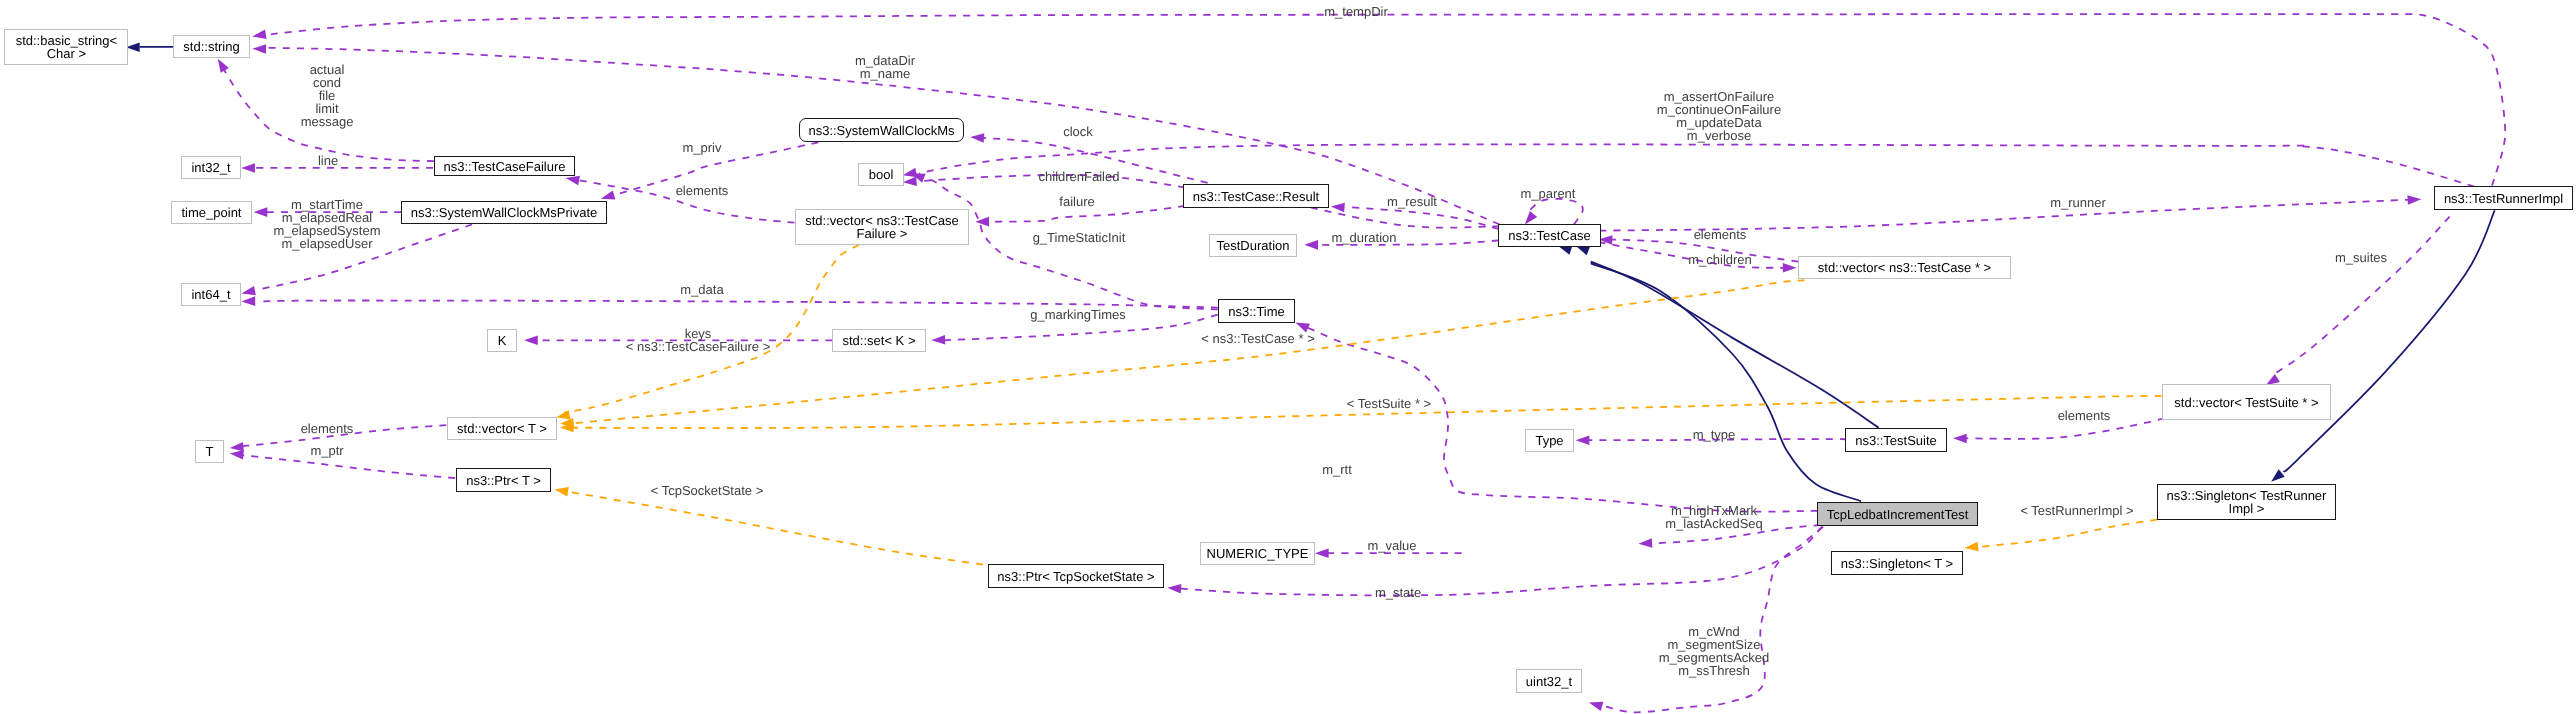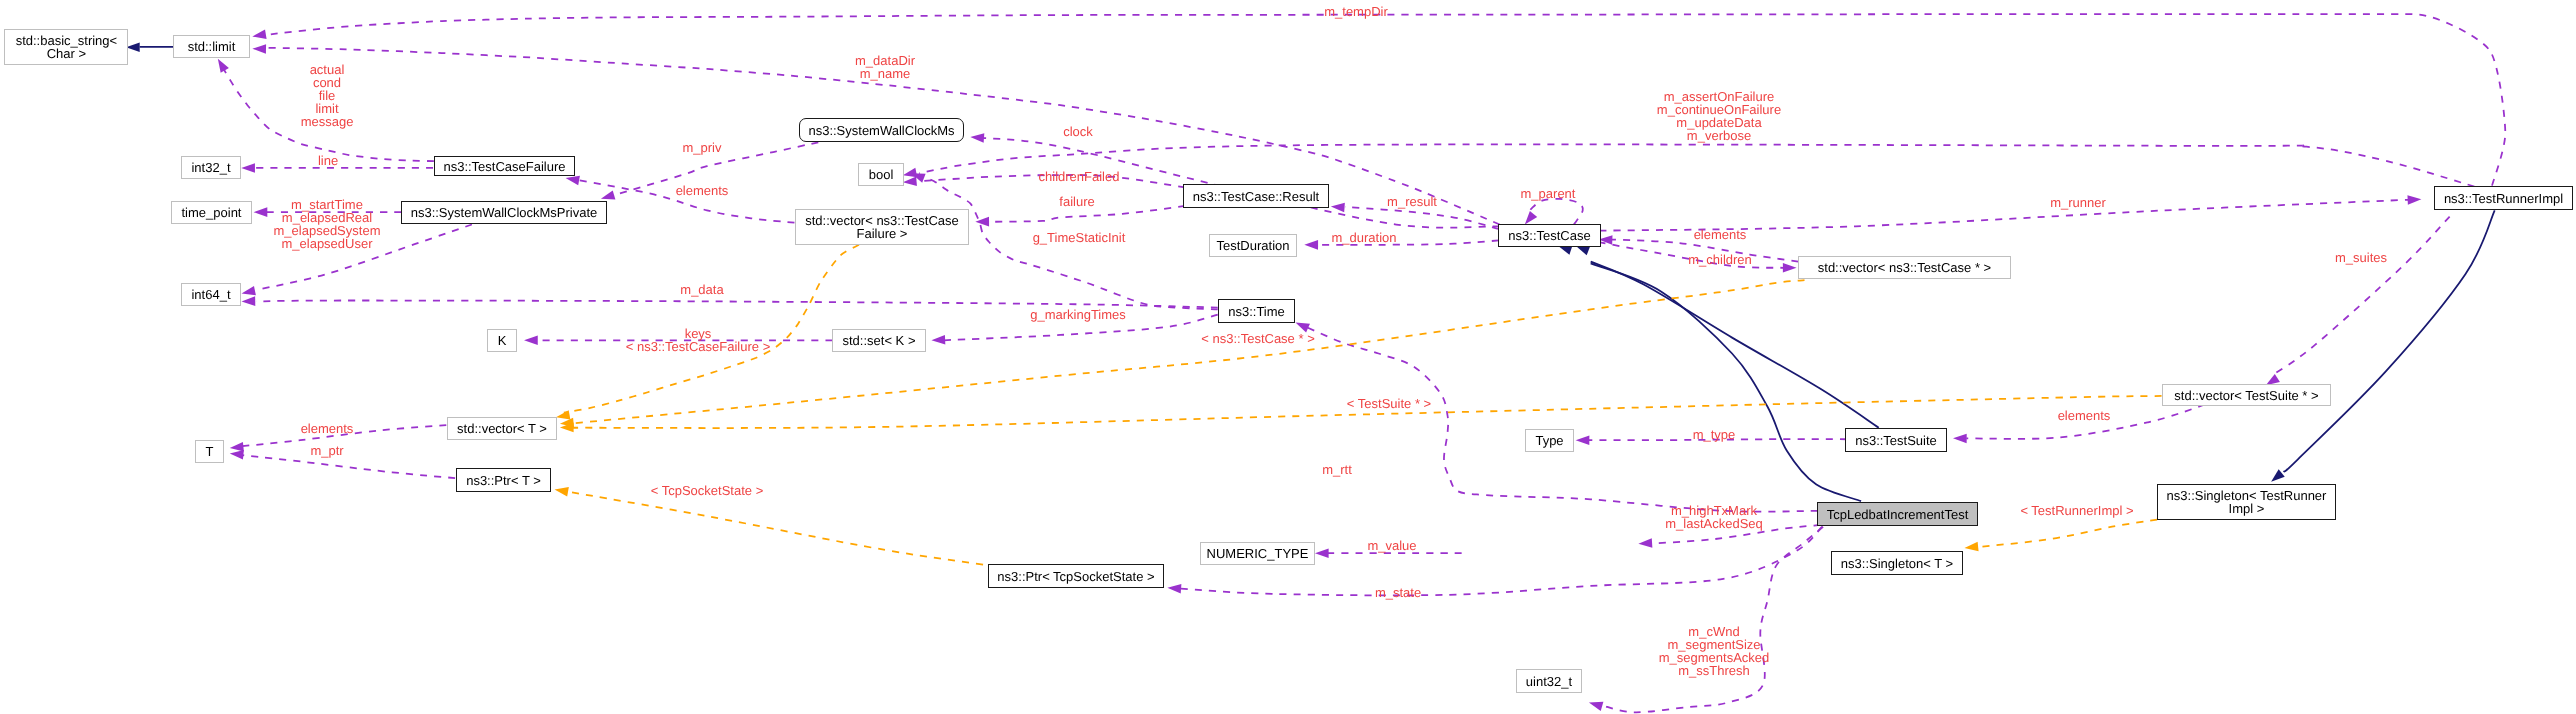--- a/index.html
+++ b/index.html
@@ -7,21 +7,21 @@
           -webkit-font-smoothing:antialiased;text-rendering:geometricPrecision;}
   #canvas{position:relative;width:2576px;height:715px;background:#ffffff;overflow:hidden;
           font-family:"Liberation Sans",sans-serif;}
   #edges{position:absolute;left:0;top:0;}
   .node{position:absolute;box-sizing:border-box;background:#ffffff;display:flex;
         align-items:center;justify-content:center;text-align:center;z-index:2;}
   .node .nl{font-size:13px;line-height:13px;color:#000000;white-space:pre;}
   .node.light{border:1.1px solid #bfbfbf;}
   .node.dark{border:1.7px solid #1a1a1a;}
   .node.hl{border:1.7px solid #1a1a1a;background:#bfbfbf;}
-  .elabel{position:absolute;font-size:13px;line-height:13px;color:#ef4444;
+  .elabel{position:absolute;font-size:13px;line-height:13px;color:#404040;
           white-space:pre;text-align:center;transform:translateX(-50%);z-index:3;}
 </style>
 </head>
 <body>
 
 <div id="canvas">
   <svg id="edges" viewBox="0 0 2915 809" width="2576" height="715">
       <path d="M 196,53 L 158,53" fill="none" stroke="#191970" stroke-width="2"></path>
       <polygon points="0,0 -15.5,-5.4 -15.5,5.4" fill="#191970" transform="translate(142.6,53.4) rotate(180)"></polygon>
       <path d="M 2126,484 C 2115,476.7 2087.7,457 2060,440 C 2032.3,423 1993.3,401.7 1960,382 C 1926.7,362.3 1886.7,336.3 1860,322 C 1833.3,307.7 1810,300.3 1800,296" fill="none" stroke="#191970" stroke-width="2"></path>
@@ -103,21 +103,21 @@
       <path d="M 1128,641 C 1106.7,637.8 1054.7,631.5 1000,622 C 945.3,612.5 859.8,595 800,584 C 740.2,573 667.5,560.7 641,556" fill="none" stroke="#FFA500" stroke-width="2" stroke-dasharray="8,8"></path>
       <polygon points="0,0 -15.5,-5.4 -15.5,5.4" fill="#FFA500" transform="translate(627.5,553.8) rotate(-170.07141700562062)"></polygon>
       <path d="M 2441,588 C 2432.5,589.3 2410.2,592.3 2390,596 C 2369.8,599.7 2345.3,606.2 2320,610 C 2294.7,613.8 2251.7,617.5 2238,619" fill="none" stroke="#FFA500" stroke-width="2" stroke-dasharray="8,8"></path>
       <polygon points="0,0 -15.5,-5.4 -15.5,5.4" fill="#FFA500" transform="translate(2223,620) rotate(174.27479212694877)"></polygon>
     </svg>
 <div class="node light" style="left: 4.4px; top: 29px; width: 124px; height: 36px;">
       <div class="nl">std::basic_string&lt;
 Char &gt;</div>
     </div>
     <div class="node light" style="left: 173px; top: 35px; width: 77px; height: 23px;">
-      <div class="nl">std::limit</div>
+      <div class="nl">std::string</div>
     </div>
     <div class="node light" style="left: 181px; top: 156px; width: 60px; height: 23px;">
       <div class="nl">int32_t</div>
     </div>
     <div class="node light" style="left: 171px; top: 201px; width: 81px; height: 23px;">
       <div class="nl">time_point</div>
     </div>
     <div class="node light" style="left: 181px; top: 283px; width: 60px; height: 23px;">
       <div class="nl">int64_t</div>
     </div>
@@ -169,21 +169,21 @@
     </div>
     <div class="node dark" style="left: 2434px; top: 186px; width: 139px; height: 24px;">
       <div class="nl">ns3::TestRunnerImpl</div>
     </div>
     <div class="node light" style="left: 1525px; top: 429px; width: 49px; height: 23px;">
       <div class="nl">Type</div>
     </div>
     <div class="node dark" style="left: 1845px; top: 428px; width: 102px; height: 24px;">
       <div class="nl">ns3::TestSuite</div>
     </div>
-    <div class="node light" style="left: 2162px; top: 384px; width: 169px; height: 22px;">
+    <div class="node light" style="left: 2162px; top: 384px; width: 169px; height: 36px;">
       <div class="nl">std::vector&lt; TestSuite * &gt;</div>
     </div>
     <div class="node light" style="left: 1200px; top: 542px; width: 115px; height: 23px;">
       <div class="nl">NUMERIC_TYPE</div>
     </div>
     <div class="node dark" style="left: 988px; top: 564px; width: 176px; height: 24px;">
       <div class="nl">ns3::Ptr&lt; TcpSocketState &gt;</div>
     </div>
     <div class="node hl" style="left: 1817px; top: 502px; width: 161px; height: 24px;">
       <div class="nl">TcpLedbatIncrementTest</div>

